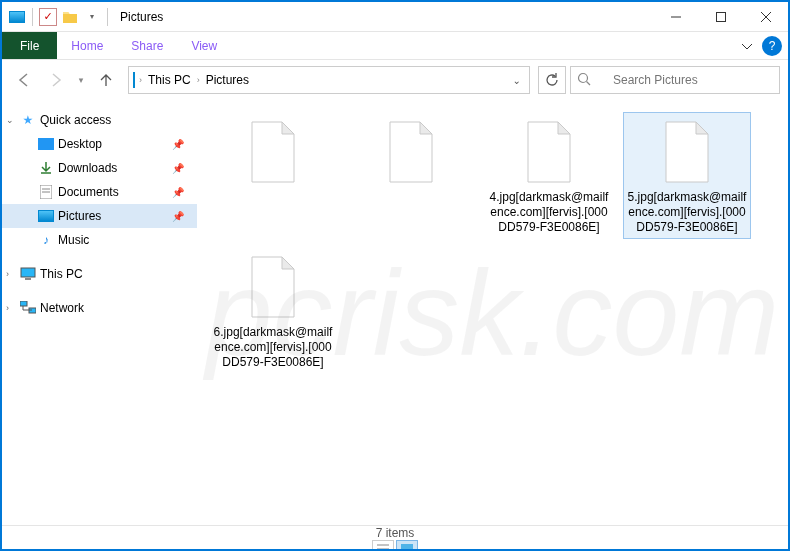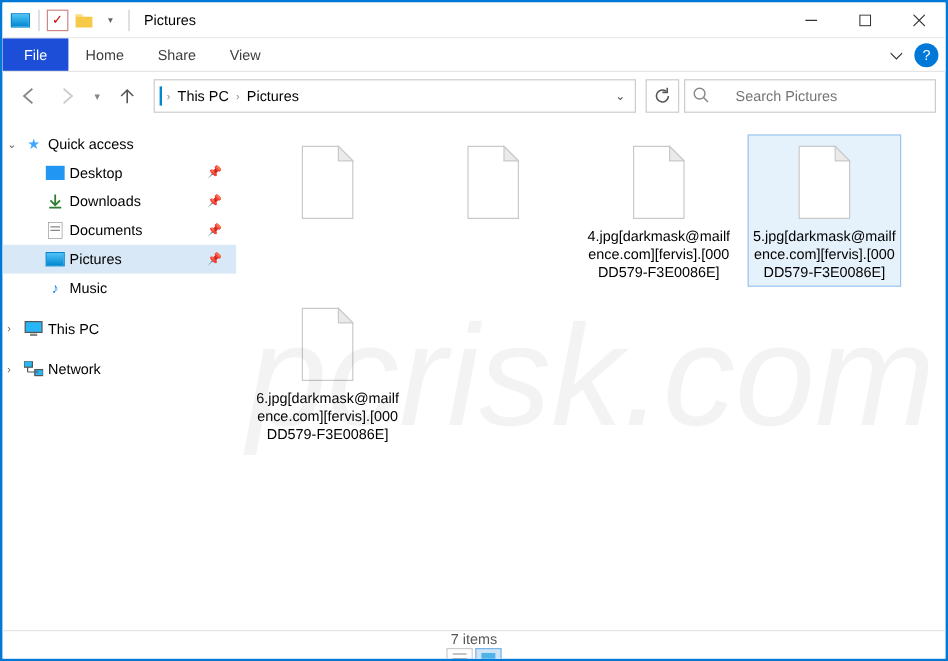--- a/index.html
+++ b/index.html
@@ -5,22 +5,22 @@
 * { margin: 0; padding: 0; box-sizing: border-box; font-family: "Segoe UI", Tahoma, sans-serif; }
 body { background: #fff; width: 790px; height: 551px; border: 2px solid #0078d7; overflow: hidden; position: relative; }
 .title-bar { height: 30px; display: flex; align-items: center; background: #fff; border-bottom: 1px solid #e5e5e5; }
 .tb-icons { display: flex; align-items: center; gap: 4px; padding: 0 6px; }
 .tb-icon { width: 18px; height: 18px; display: flex; align-items: center; justify-content: center; font-size: 10px; }
 .tb-sep { width: 1px; height: 18px; background: #ccc; margin: 0 2px; }
 .tb-title { flex: 1; font-size: 12px; color: #000; padding-left: 4px; }
 .win-controls { display: flex; }
 .win-btn { width: 45px; height: 30px; display: flex; align-items: center; justify-content: center; font-size: 11px; color: #333; }
 .ribbon { height: 28px; display: flex; align-items: stretch; background: #fff; border-bottom: 1px solid #e5e5e5; }
-.ribbon .file-tab { background: #1d4ed8; color: #fff; font-size: 12px; padding: 0 18px; display: flex; align-items: center; }
-.ribbon .tab { font-size: 12px; color: #404040; padding: 0 14px; display: flex; align-items: center; }
+.ribbon .file-tab { background: #14532d; color: #fff; font-size: 12px; padding: 0 18px; display: flex; align-items: center; }
+.ribbon .tab { font-size: 12px; color: #8b5cf6; padding: 0 14px; display: flex; align-items: center; }
 .ribbon-spacer { flex: 1; }
 .ribbon .chev { width: 30px; display: flex; align-items: center; justify-content: center; font-size: 10px; color: #333; }
 .help-icon { width: 20px; height: 20px; border-radius: 50%; background: #0078d7; color: #fff; font-size: 12px; display: flex; align-items: center; justify-content: center; margin: 4px 6px 0 0; }
 .nav-bar { height: 40px; display: flex; align-items: center; padding: 0 8px; gap: 4px; }
 .nav-btn { width: 28px; height: 28px; display: flex; align-items: center; justify-content: center; color: #888; font-size: 14px; }
 .nav-btn.enabled { color: #333; }
 .address-bar { flex: 1; height: 28px; border: 1px solid #ccc; display: flex; align-items: center; padding: 0 4px; font-size: 12px; gap: 4px; margin: 0 4px; }
 .address-bar .crumb-sep { color: #888; font-size: 9px; }
 .address-bar .crumb { padding: 0 2px; }
 .address-bar .addr-chev { margin-left: auto; color: #555; font-size: 10px; padding-right: 4px; }

